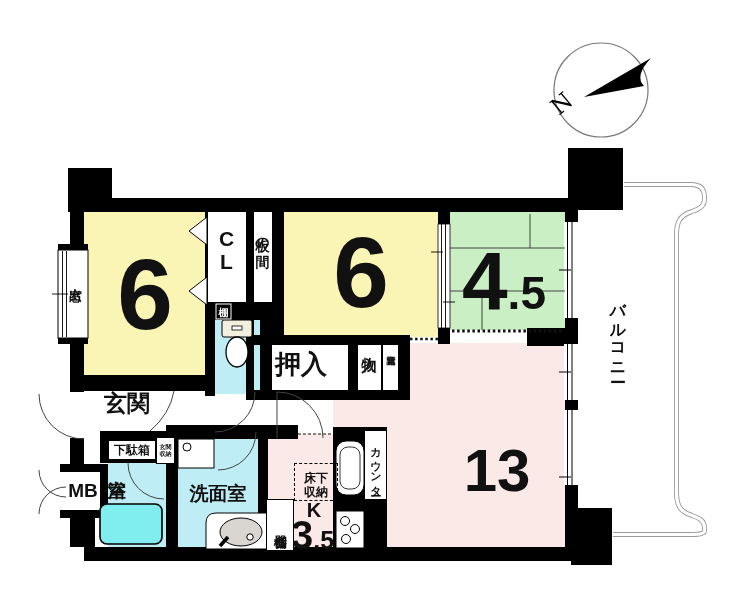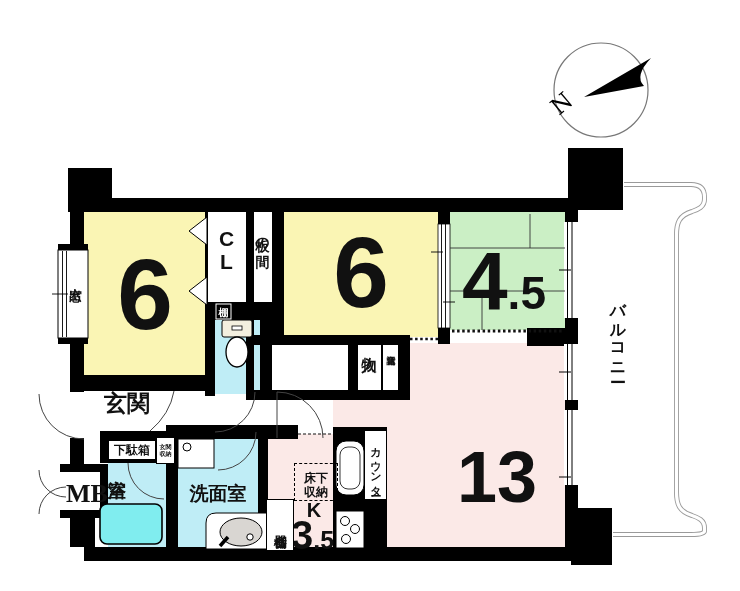--- a/index.html
+++ b/index.html
@@ -186,44 +186,45 @@
   </svg>
 
   <div class="lbl ctr" style="left:95px;top:244px;width:100px;font-size:100px;">6</div>
   <div class="lbl ctr" style="left:311px;top:222px;width:100px;font-size:100px;">6</div>
 
   <div class="baseline abs" style="left:462px;top:240px;">
     <span style="font-size:82px;line-height:1;">4</span>
     <span style="font-size:46px;line-height:1;">.5</span>
   </div>
 
-  <div class="lbl ctr" style="left:442px;top:441px;width:110px;font-size:72px;">13</div>
+  <div class="lbl ctr" style="left:442px;top:441px;width:110px;font-size:60px;">13</div>
 
   <div class="lbl ctr" style="left:297px;top:500px;width:34px;font-size:20px;">K</div>
   <div class="baseline abs" style="left:291px;top:515px;">
     <span style="font-size:40px;line-height:1;">3</span>
     <span style="font-size:25px;line-height:1;">.5</span>
   </div>
 
   <div class="lbl v" style="left:610px;top:292px;font-size:16px;height:140px;letter-spacing:2px;">バルコニー</div>
   <div class="lbl v" style="left:69px;top:278px;font-size:13px;">出窓</div>
   <div class="lbl vu" style="left:216px;top:227px;font-size:21px;">CL</div>
   <div class="lbl v" style="left:256px;top:228px;font-size:14px;">板の間</div>
+  <div class="lbl ctr" style="left:251px;top:351px;width:100px;font-size:26px;">押入</div>
   <div class="lbl v" style="left:362px;top:345px;font-size:15px;">物入</div>
   <div class="lbl v" style="left:386px;top:349px;font-size:9px;">電話台</div>
   <div class="lbl ctr" style="left:95px;top:392px;width:64px;font-size:23px;">玄関</div>
 
   <div class="wbox" style="left:108px;top:440px;width:46px;height:18px;">
     <span style="font-size:12px;">下駄箱</span>
   </div>
   <div class="wbox" style="left:156px;top:437px;width:17px;height:25px;border-width:1px;">
     <span style="font-size:6px;line-height:1.1;width:13px;text-align:center;display:block;">玄関収納</span>
   </div>
 
-  <div class="lbl ctr" style="left:66px;top:481px;width:34px;font-size:26px;font-family:Liberation Serif, serif;">MB</div>
+  <div class="lbl ctr" style="left:66px;top:481px;width:34px;font-size:19px;">MB</div>
   <div class="lbl v" style="left:108px;top:466px;font-size:18px;">浴室</div>
   <div class="lbl ctr" style="left:180px;top:484px;width:76px;font-size:19px;">洗面室</div>
 
   <div class="wbox" style="left:266px;top:499px;width:26px;height:50px;">
     <span class="v" style="font-size:13px;">食器棚</span>
   </div>
   <div class="dashbox" style="left:294px;top:463px;width:42px;height:36px;">
     <span style="font-size:12px;line-height:1.15;width:26px;text-align:center;display:block;">床下収納</span>
   </div>
   <div class="abs" style="left:365px;top:431px;width:21px;height:68px;background:#fff;display:flex;align-items:center;justify-content:center;">

